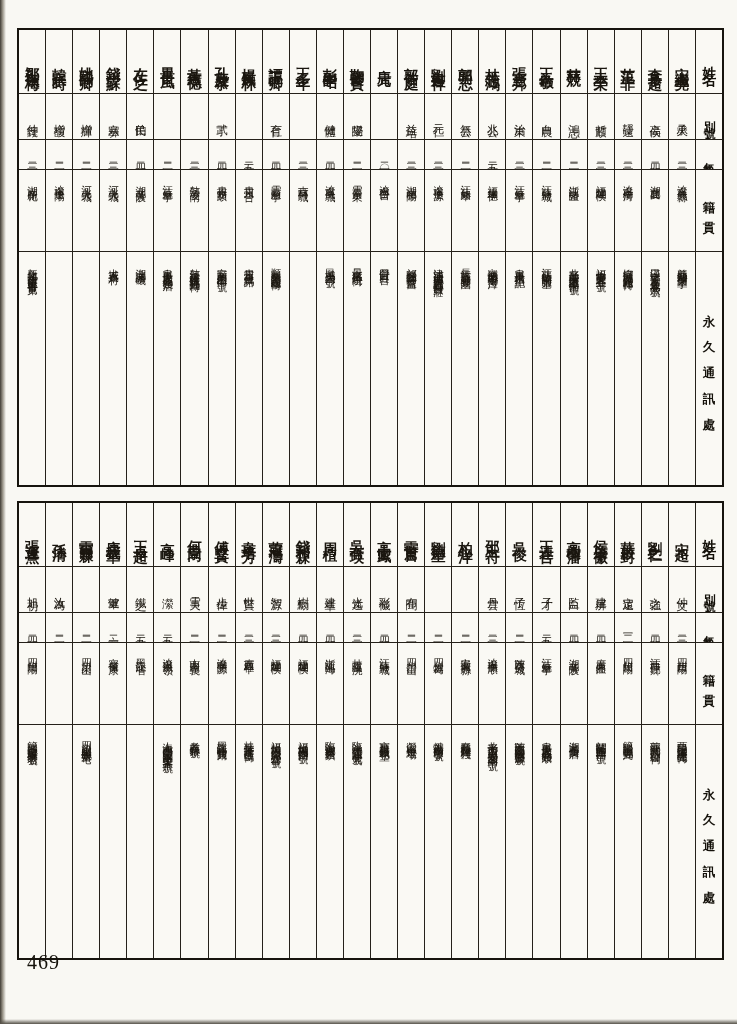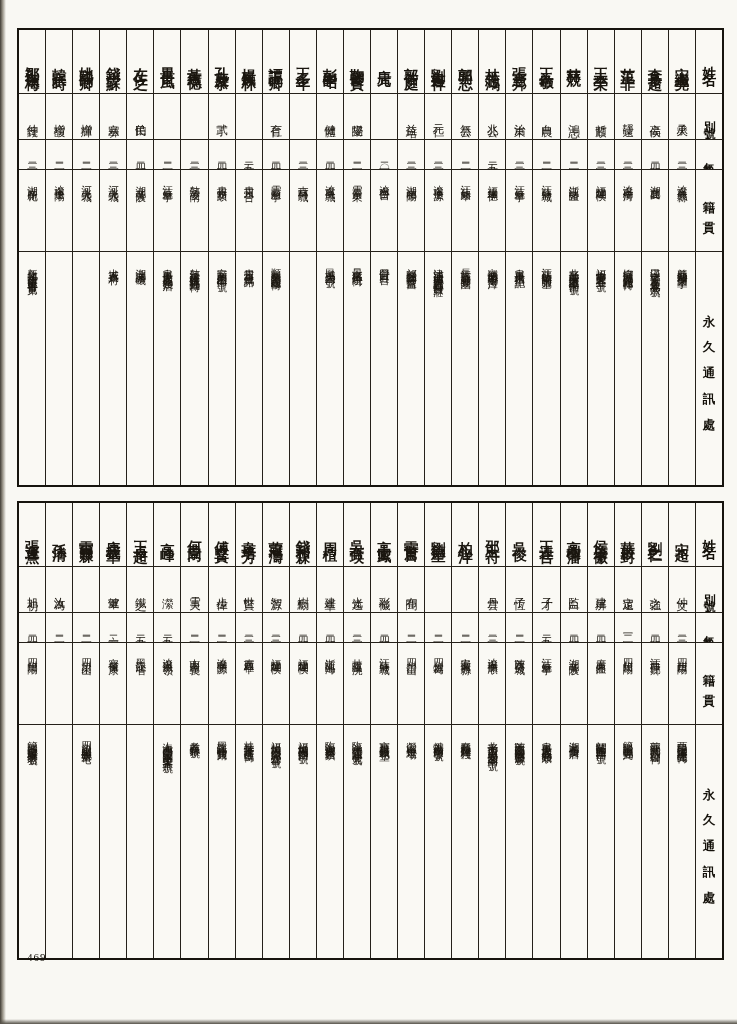--- a/index.html
+++ b/index.html
@@ -66,21 +66,21 @@
   .header-col .cell { align-items:center; padding-top:0; }
   .header-col .vtext { font-weight:700; color:#14110a; }
   .h-name    { font-size:14px; letter-spacing:7px; }
   .h-alias   { font-size:12px; letter-spacing:6px; }
   .h-age     { font-size:11px; letter-spacing:2px; }
   .h-origin  { font-size:12.5px; letter-spacing:20px; }
   .h-contact { font-size:12.5px; letter-spacing:26px; }
 
   .page-number {
     position:absolute; left:27px; top:951px;
-    font-size:11px; color:#15120b; letter-spacing:1px;
+    font-size:20px; color:#15120b; letter-spacing:1px;
   }
 </style>
 </head>
 <body>
 
 <div class="sheet">
   <div class="edge-left"></div>
   <div class="edge-bottom"></div>
 
   <section class="dir-table" id="table-top">

